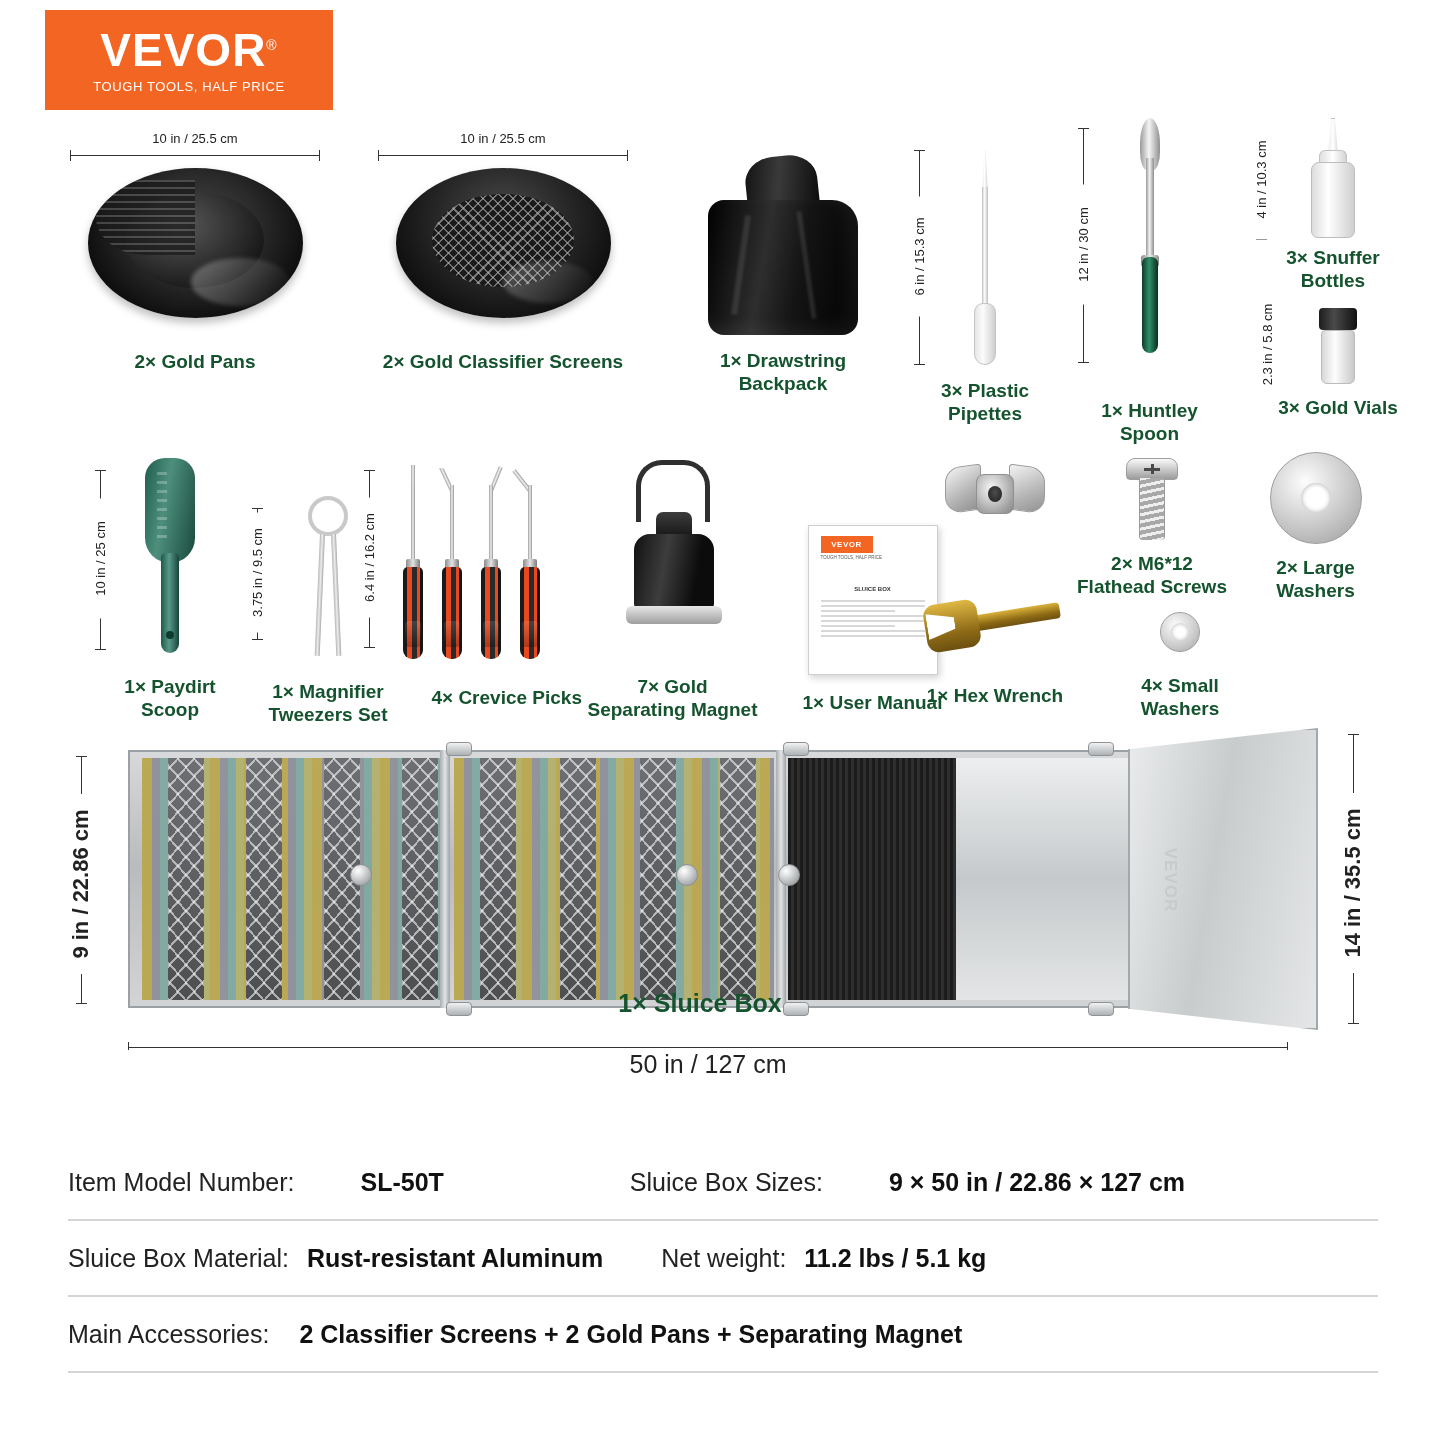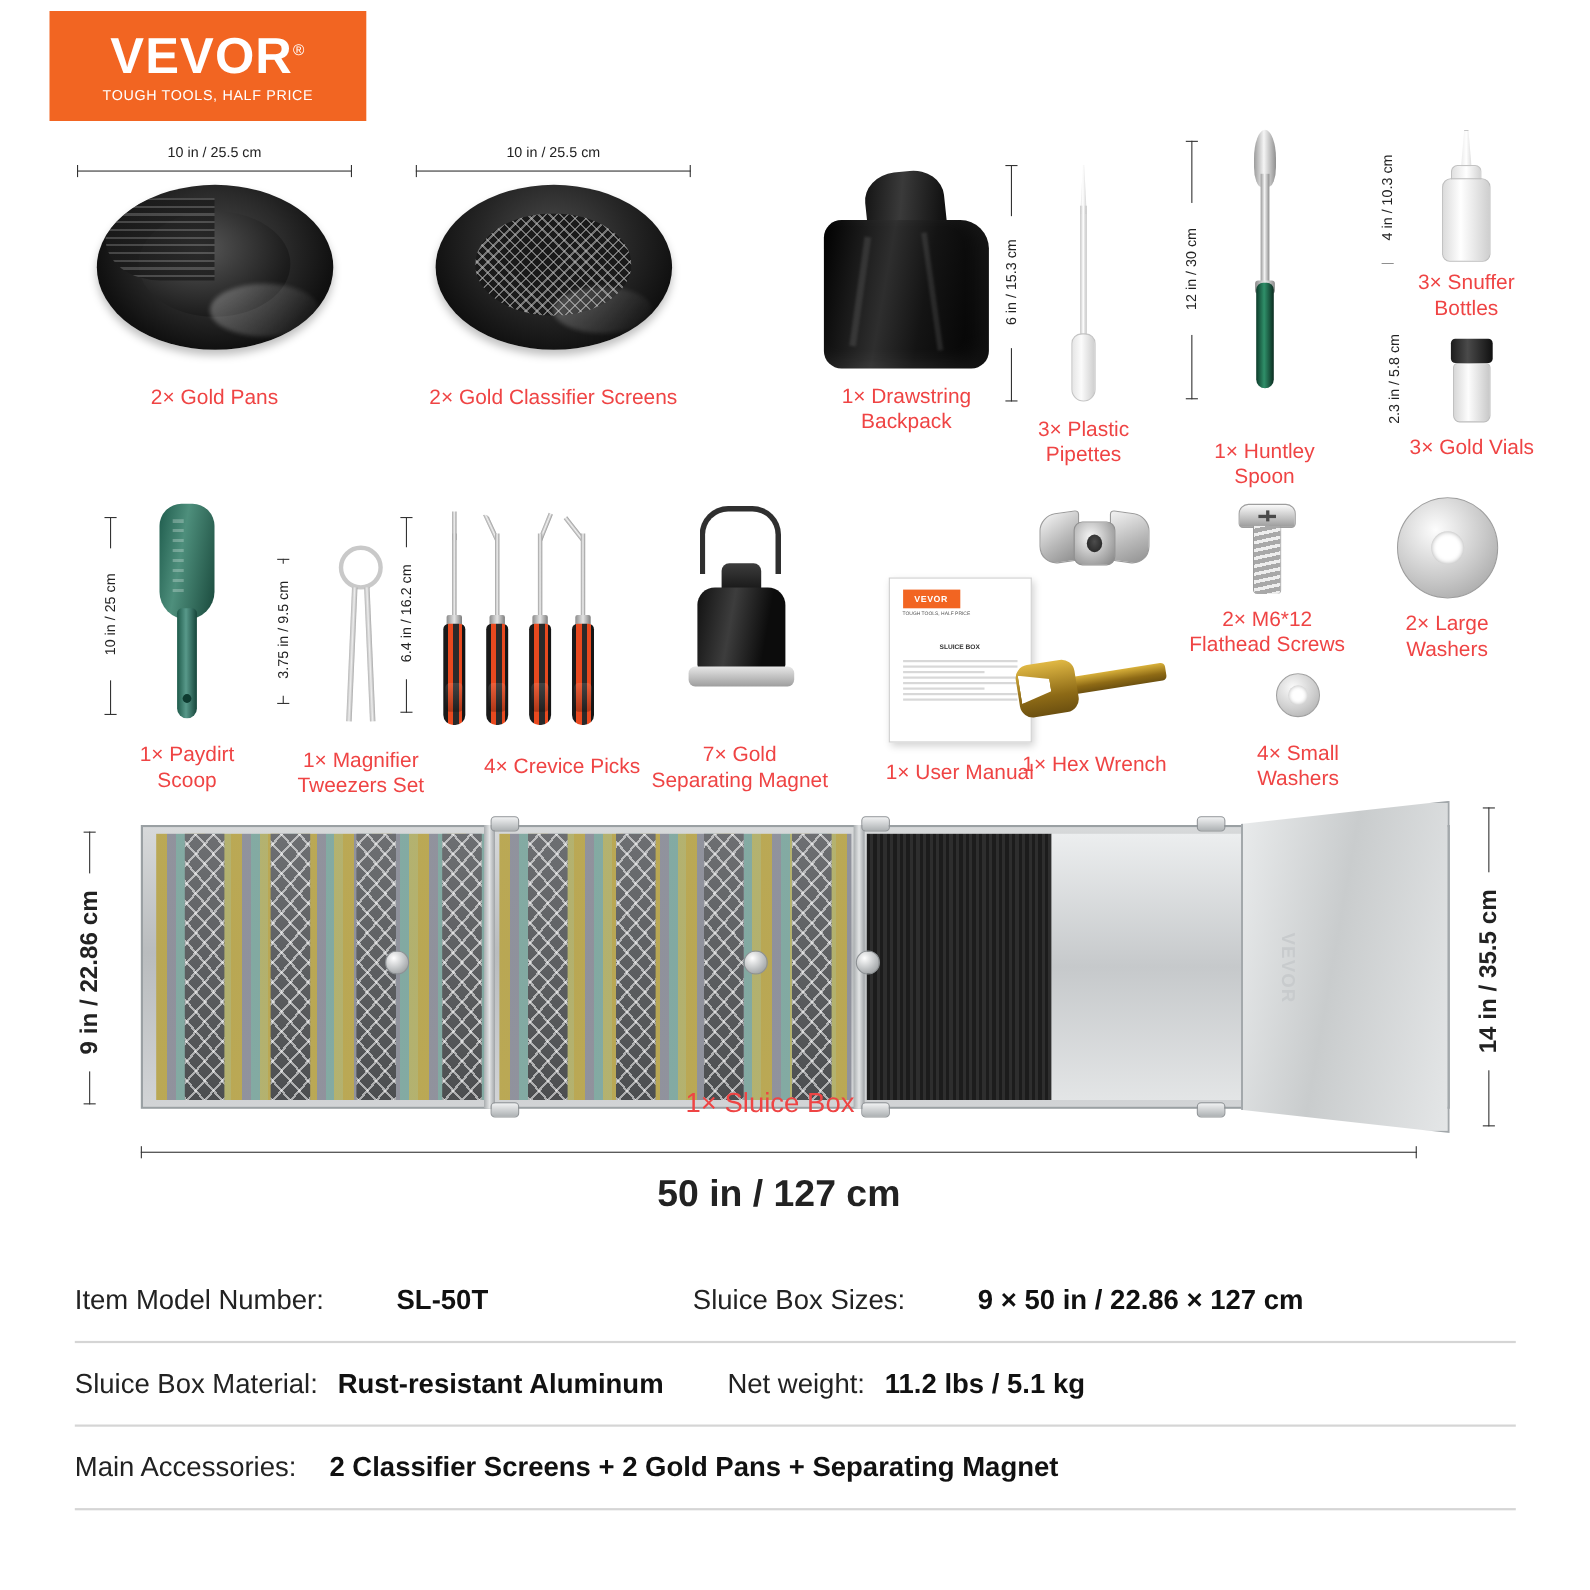--- a/index.html
+++ b/index.html
@@ -27,22 +27,22 @@
   }
   .brand-reg {
     font-size:14px; vertical-align:super; font-weight:normal;
   }
   .brand-tag {
     font-size:13px; color:#fff; letter-spacing:.6px; margin-top:6px;
   }
 
   
   .caption {
-    text-align:center; font-size:19px; font-weight:normal; line-height:1.22;
-    color:#ef4444;
+    text-align:center; font-size:19px; font-weight:bold; line-height:1.22;
+    color:#14532d;
   }
   .cell { position:absolute; }
 
   
   .dim-h { position:absolute; }
   .dim-h .bar {
     position:absolute; left:0; top:50%; width:100%; height:1px; background:#333;
   }
   .dim-h .bar:before, .dim-h .bar:after {
     content:""; position:absolute; top:-5px; width:1px; height:11px; background:#333;
@@ -479,21 +479,21 @@
   </div>
   <div style="margin:28px auto 0; width:215px;">
     <div class="sieve">
       <div class="mesh"></div>
         <div class="gloss"></div>
     </div>
   </div>
   <div class="caption" style="margin-top:32px;">2× Gold Classifier Screens</div>
 </div>
 
-<div class="cell" style="left:714px; top:150px; width:220px;">
+<div class="cell" style="left:673px; top:150px; width:220px;">
   <div style="margin:0 auto; width:150px;">
     <div class="bag">
       <div class="neck"></div>
         <div class="body"></div>
       <div class="fold1"></div>
         <div class="fold2"></div>
     </div>
   </div>
   <div class="caption" style="margin-top:14px;">
     <div>1× Drawstring</div>
@@ -776,21 +776,21 @@
 
 <div class="dim-v big" style="left:1340px; top:734px; width:26px; height:290px;">
   <div class="bar"></div>
   <div class="lbl">14 in / 35.5 cm</div>
 </div>
 
 <div class="caption" style="position:absolute; left:480px; top:988px; width:440px; font-size:25px;">1×  Sluice Box</div>
 
 <div class="dim-h" style="left:128px; top:1040px; width:1160px; height:14px;">
   <div class="bar"></div>
-  <div class="lbl" style="top:26px; font-size:34px; font-weight:bold;">50 in / 127 cm</div>
+  <div class="lbl" style="top:10px; font-size:25px; font-weight:normal;">50 in / 127 cm</div>
 </div>
 
 <div class="specs">
 
   <div class="spec-row">
     <span class="spec-label">Item Model Number:</span>
     <span class="gap" style="width:18px"></span>
     <span class="spec-value">SL-50T</span>
     <span class="gap" style="width:138px"></span>
     <span class="spec-label">Sluice Box Sizes:</span>

